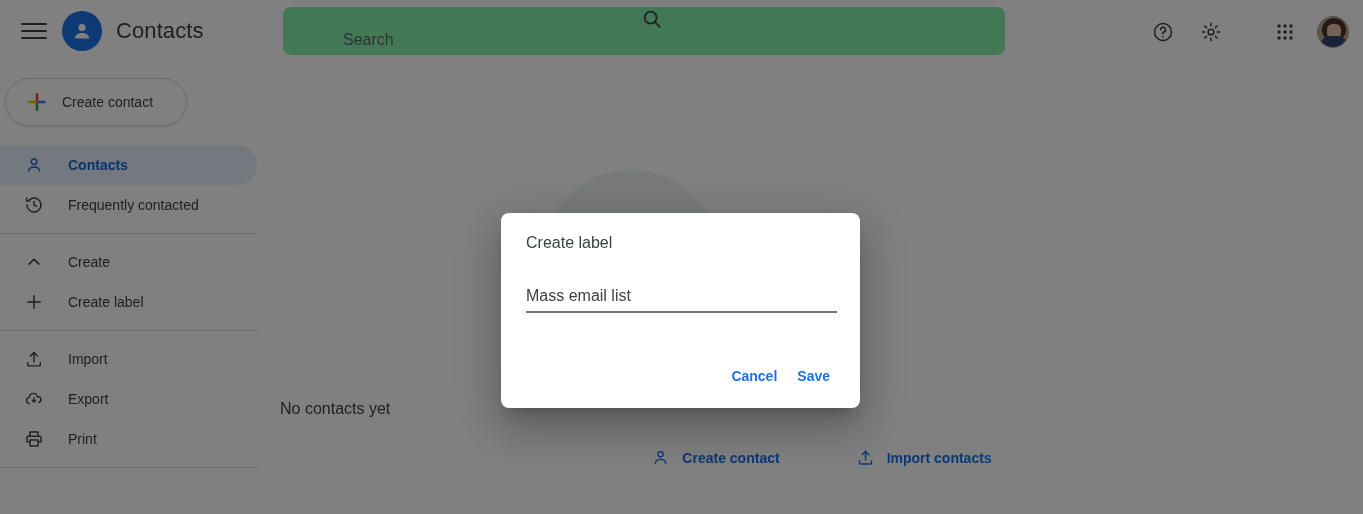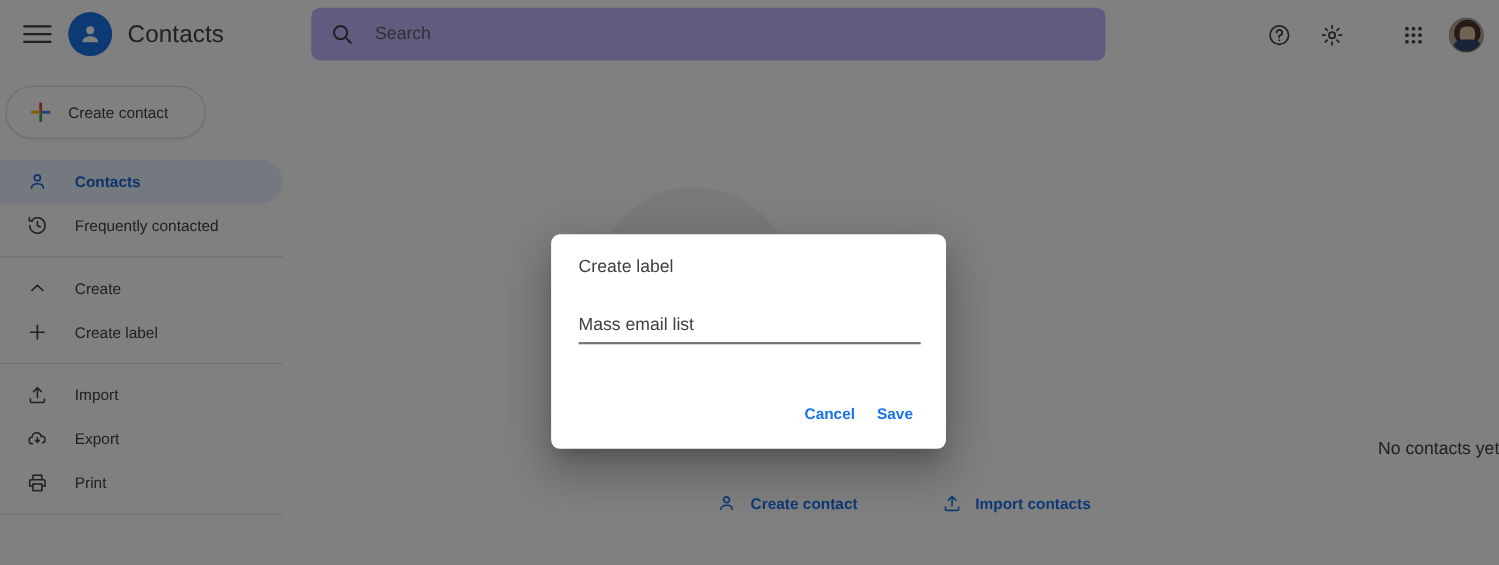--- a/index.html
+++ b/index.html
@@ -40,22 +40,22 @@
     background: #1a73e8;
     display: flex; align-items: center; justify-content: center;
   }
   .brand-title {
     font-size: 22px; color: #3c4043; letter-spacing: 0.1px;
   }
 
   .searchbar {
     position: absolute; left: 283px; top: 7px;
     width: 722px; height: 48px;
-    background: #c4b5fd; border-radius: 8px;
-    display: flex; align-items: center;
+    background: #86efac; border-radius: 8px;
+    display: flex; align-items: center; flex-direction: column;
   }
   .search-icon { margin-left: 16px; width: 24px; height: 24px; display:flex; align-items:center; justify-content:center; }
   .search-input {
     border: none; outline: none; background: transparent;
     margin-left: 18px; font-size: 16px; color: #3c4043;
     width: 620px; font-family: "Liberation Sans", sans-serif;
   }
   .search-input::placeholder { color: #5f6368; }
 
   .top-actions {
@@ -127,21 +127,21 @@
     display: flex; flex-direction: column; align-items: center;
   }
   .illus {
     position: absolute; left: 261px; top: 107px;
     width: 180px; height: 180px; border-radius: 50%;
     background: #f1f3f4;
     display: flex; align-items: center; justify-content: center;
   }
   .empty-title {
     position: absolute; left: 0; top: 337px; width: 1083px;
-    text-align: right; font-size: 16px; color: #3c4043;
+    text-align: left; font-size: 16px; color: #3c4043;
   }
   .empty-actions {
     position: absolute; left: 0; top: 385px; width: 1083px;
     display: flex; justify-content: center; gap: 76px;
   }
   .empty-link {
     display: flex; align-items: center; gap: 12px;
     color: #1a73e8; font-size: 14px; font-weight: bold;
     cursor: pointer;
   }

